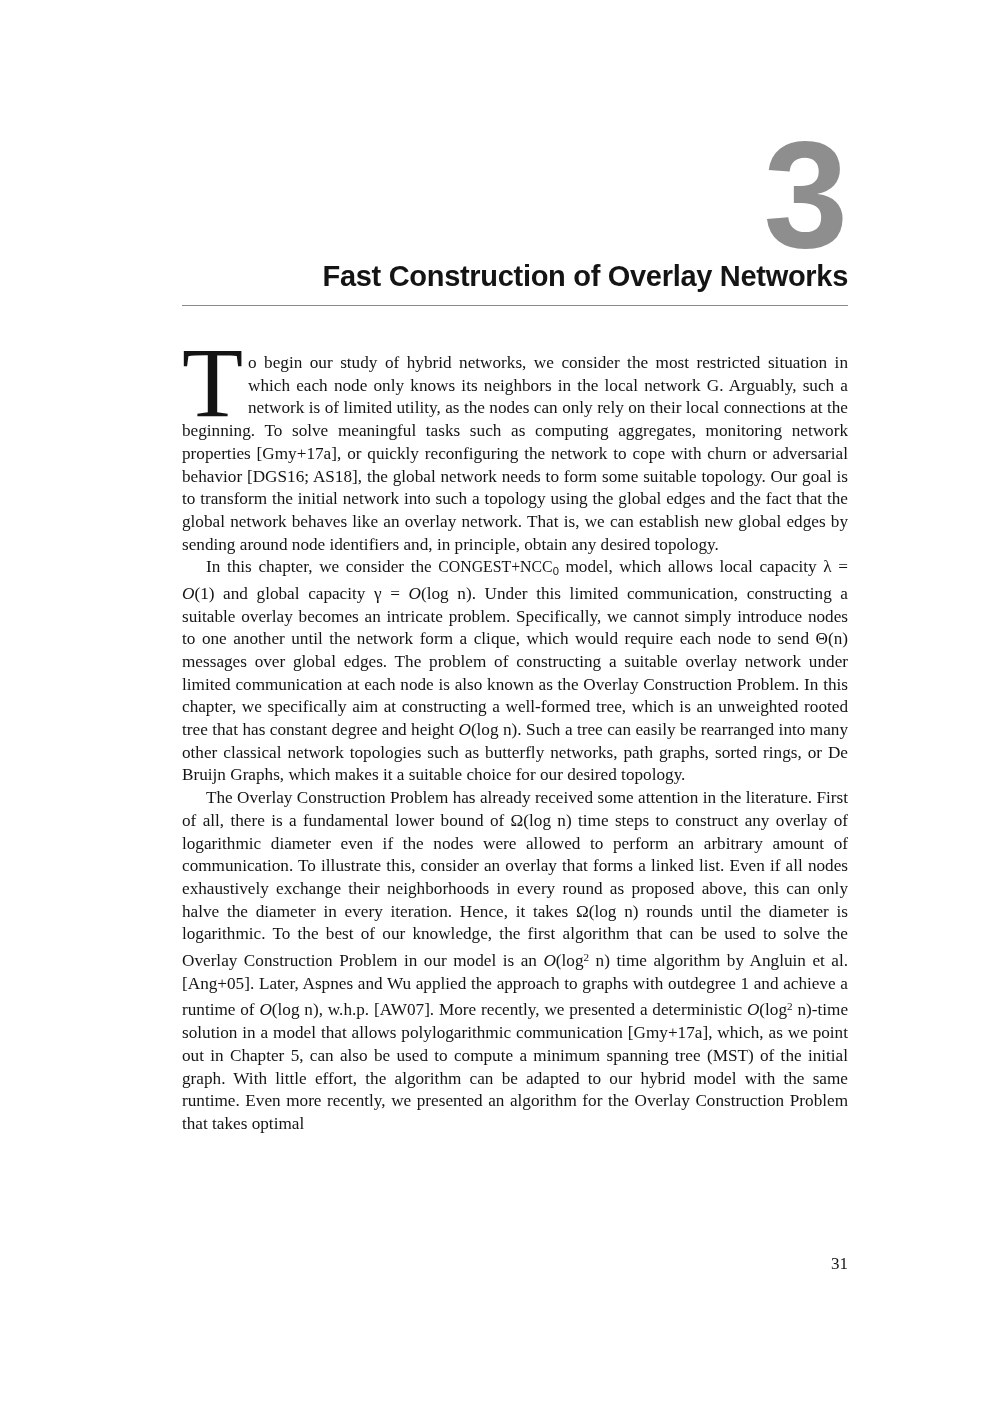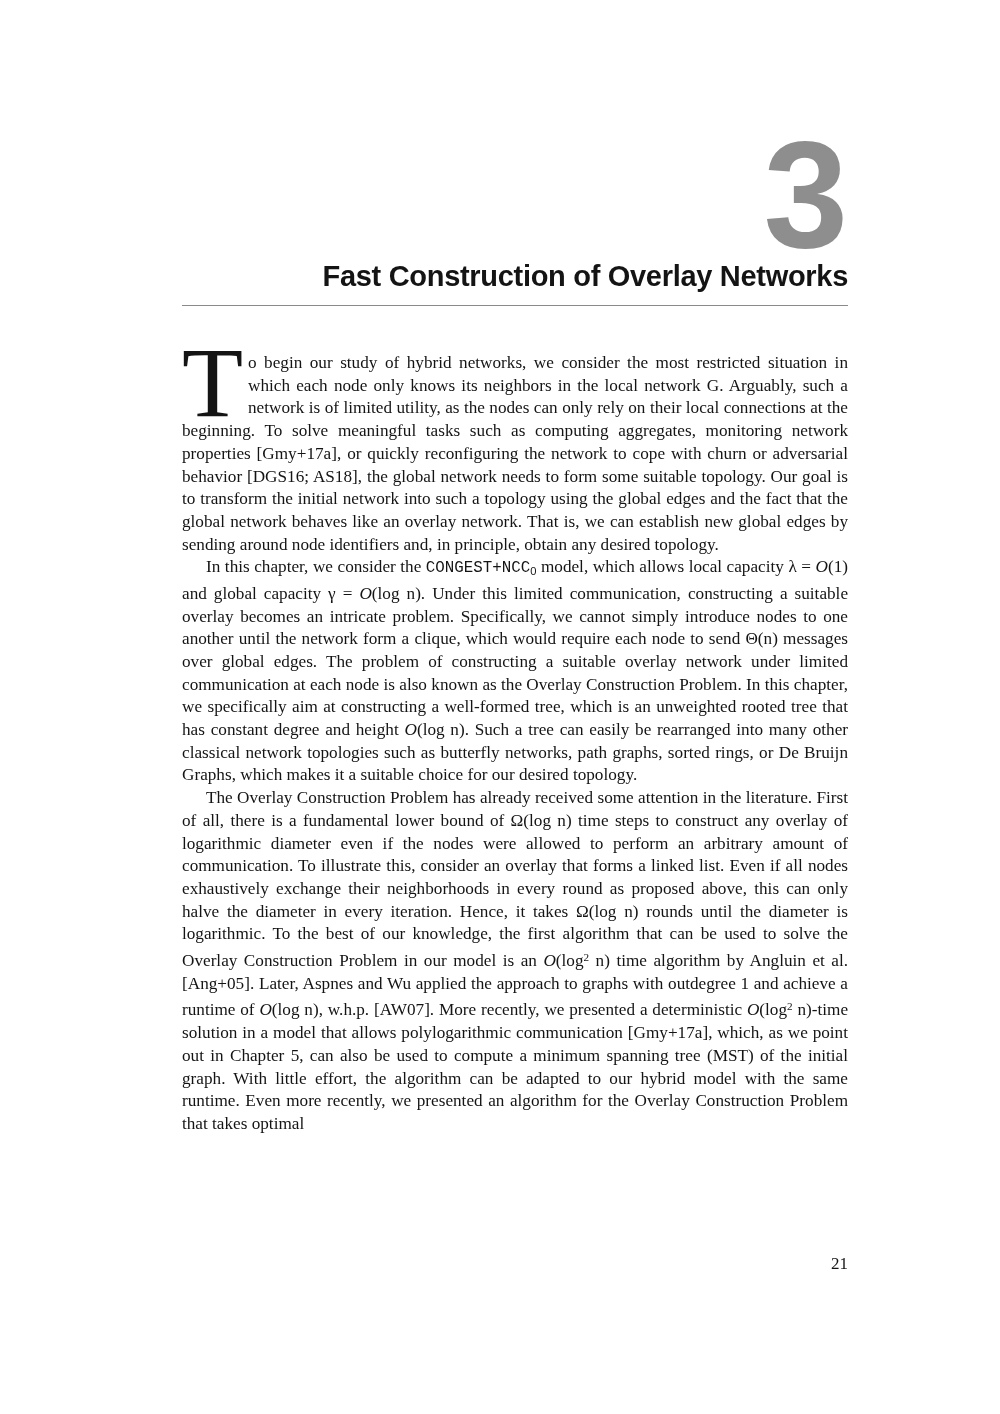--- a/index.html
+++ b/index.html
@@ -60,21 +60,21 @@
     float: left;
     width: 58px;
     height: 66px;
     font-size: 100px;
     line-height: 62px;
     margin-right: 8px;
     font-family: "Liberation Serif", serif;
     color: #141414;
   }
   .s-i { }
-  .s-sf { font-family: Liberation Mono, monospace; font-size: 0.92em; }
+  .s-sf { font-family: Liberation Serif, serif; font-size: 0.92em; }
   .s-sfsub { font-family: "Liberation Sans", sans-serif; font-size: 0.65em; vertical-align: -0.25em; }
   .s-sup { font-size: 0.65em; vertical-align: 0.45em; }
   .s-cal { font-style: italic; }
   .page-number {
     position: absolute;
     top: 1254px;
     right: 152px;
     font-size: 17px;
     color: #141414;
   }
@@ -89,15 +89,15 @@
   <div class="chapter-title">Fast Construction of Overlay Networks</div>
 
   <div class="title-rule"></div>
 
   <div class="body-text">
       <p class="para"><span class="dropcap">T</span><span>o begin our study of hybrid networks, we consider the most restricted situation in which each node </span><span class="s-i">only</span><span> knows its neighbors in the local network </span><span class="s-i">G</span><span>. Arguably, such a network is of limited utility, as the nodes can only rely on their local connections at the beginning. To solve meaningful tasks such as computing aggregates, monitoring network properties [Gmy+17a], or quickly reconfiguring the network to cope with churn or adversarial behavior [DGS16; AS18], the global network needs to form some suitable topology. Our goal is to transform the initial network into such a topology using the global edges and the fact that the global network behaves like an </span><span class="s-i">overlay network</span><span>. That is, we can establish </span><span class="s-i">new</span><span> global edges by sending around node identifiers and, in principle, obtain any desired topology.</span></p>
       <p class="para indent"><span>In this chapter, we consider the </span><span class="s-sf">CONGEST+NCC</span><span class="s-sfsub">0</span><span> model, which allows local capacity </span><span class="s-i">λ</span><span> = </span><span class="s-cal">O</span><span>(1) and global capacity </span><span class="s-i">γ</span><span> = </span><span class="s-cal">O</span><span>(log </span><span class="s-i">n</span><span>). Under this limited communication, constructing a suitable overlay becomes an intricate problem. Specifically, we cannot simply introduce nodes to one another until the network form a clique, which would require each node to send Θ(</span><span class="s-i">n</span><span>) messages over global edges. The problem of constructing a suitable overlay network under limited communication at each node is also known as the </span><span class="s-i">Overlay Construction Problem</span><span>. In this chapter, we specifically aim at constructing a </span><span class="s-i">well-formed tree</span><span>, which is an unweighted rooted tree that has constant degree and height </span><span class="s-cal">O</span><span>(log </span><span class="s-i">n</span><span>). Such a tree can easily be rearranged into many other classical network topologies such as butterfly networks, path graphs, sorted rings, or De Bruijn Graphs, which makes it a suitable choice for our desired topology.</span></p>
       <p class="para indent"><span>The Overlay Construction Problem has already received some attention in the literature. First of all, there is a fundamental lower bound of Ω(log </span><span class="s-i">n</span><span>) time steps to construct </span><span class="s-i">any</span><span> overlay of logarithmic diameter even if the nodes were allowed to perform an arbitrary amount of communication. To illustrate this, consider an overlay that forms a linked list. Even if all nodes exhaustively exchange their neighborhoods in every round as proposed above, this can only halve the diameter in every iteration. Hence, it takes Ω(log </span><span class="s-i">n</span><span>) rounds until the diameter is logarithmic. To the best of our knowledge, the first algorithm that can be used to solve the Overlay Construction Problem in our model is an </span><span class="s-cal">O</span><span>(log</span><span class="s-sup">2</span><span> </span><span class="s-i">n</span><span>) time algorithm by Angluin et al. [Ang+05]. Later, Aspnes and Wu applied the approach to graphs with outdegree 1 and achieve a runtime of </span><span class="s-cal">O</span><span>(log </span><span class="s-i">n</span><span>), w.h.p. [AW07]. More recently, we presented a deterministic </span><span class="s-cal">O</span><span>(log</span><span class="s-sup">2</span><span> </span><span class="s-i">n</span><span>)-time solution in a model that allows polylogarithmic communication [Gmy+17a], which, as we point out in Chapter 5, can also be used to compute a </span><span class="s-i">minimum spanning tree</span><span> (MST) of the initial graph. With little effort, the algorithm can be adapted to our hybrid model with the same runtime. Even more recently, we presented an algorithm for the Overlay Construction Problem that takes optimal</span></p>
     </div>
 
-  <div class="page-number">21</div>
+  <div class="page-number">31</div>
 
 </div>
 
 </body></html>

